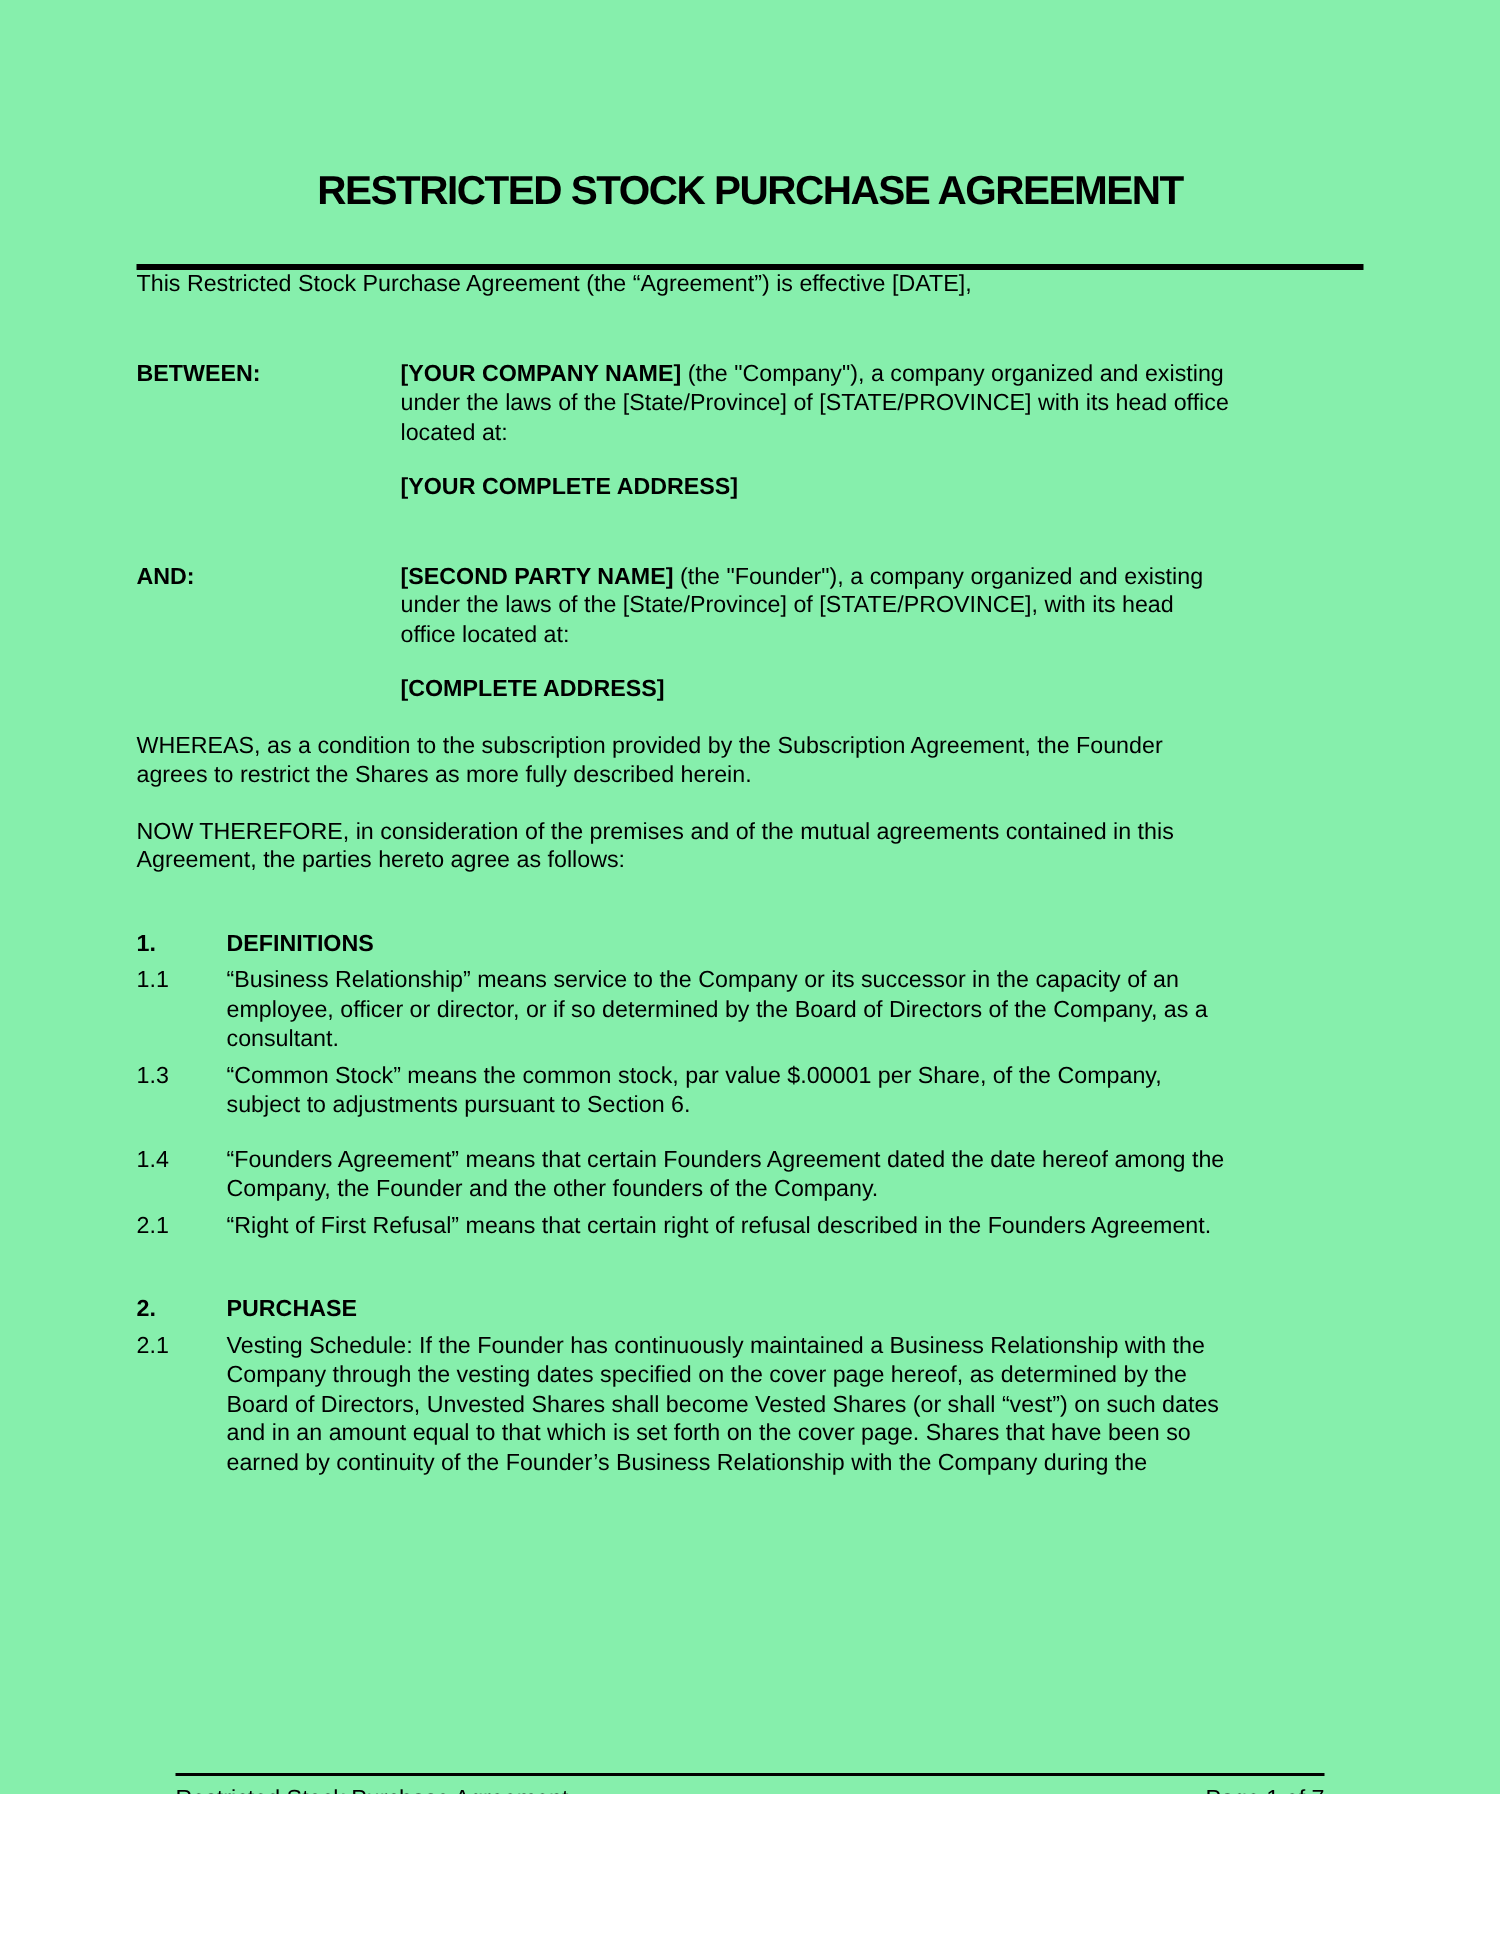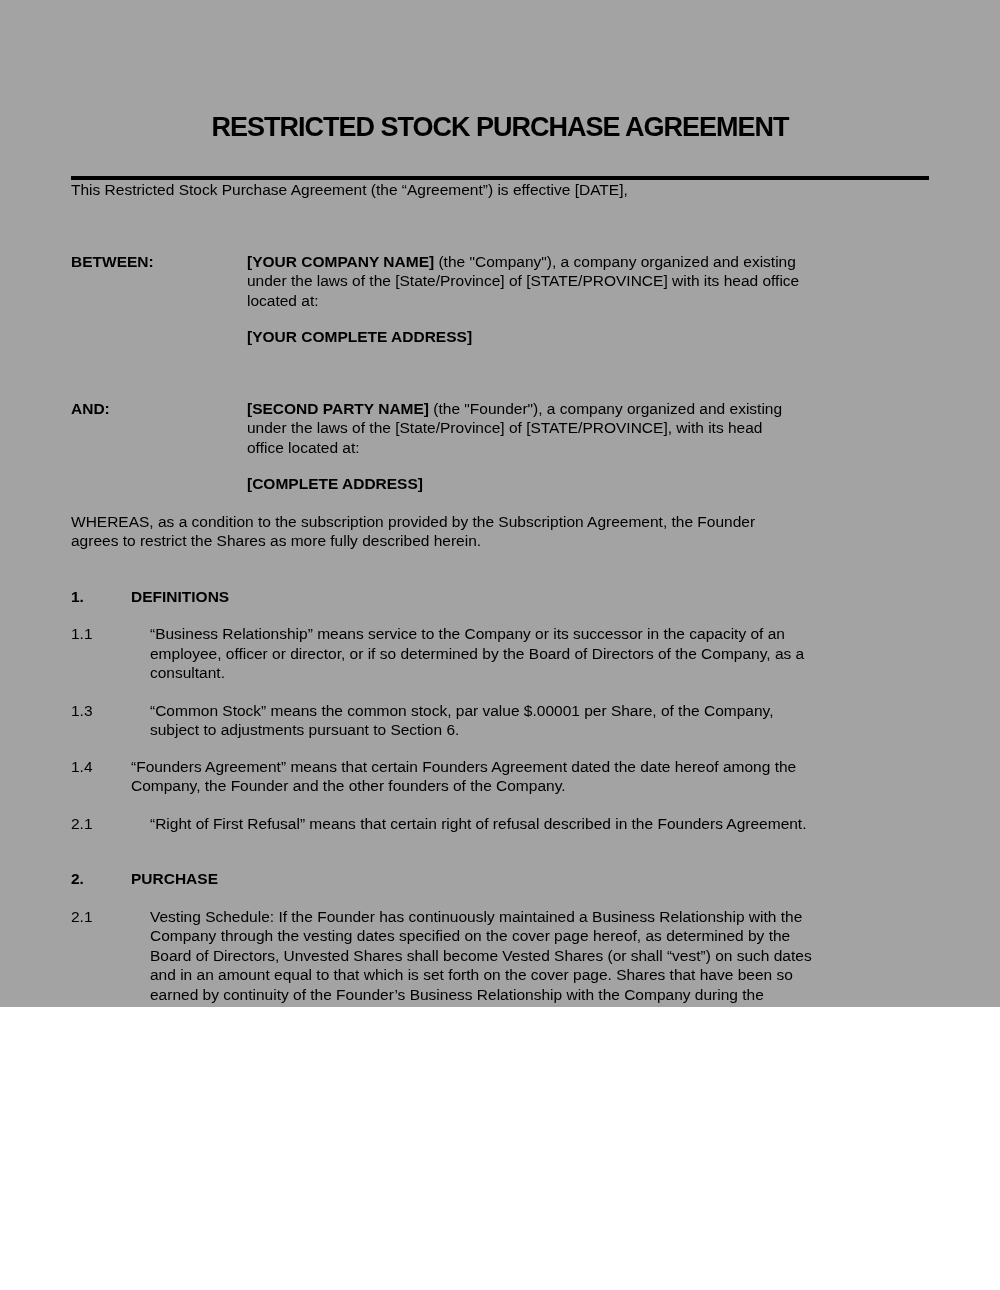--- a/index.html
+++ b/index.html
@@ -1,53 +1,53 @@
 <!DOCTYPE html>
 <html><head>
 <meta charset="utf-8">
 <style>
   html, body { margin: 0; padding: 0; background: #ffffff; }
   .page {
     position: relative;
     width: 1000px;
-    height: 1007px;
-    background: #a3a3a3;
+    height: 1196px;
+    background: #86efac;
     color: #000000;
     font-family: "Liberation Sans", sans-serif;
     font-size: 15.5px;
     line-height: 19.5px;
     box-sizing: border-box;
-    padding: 0 71px;
+    padding: 0 91px;
     overflow: hidden;
   }
   .doc-title {
     padding-top: 112px;
     font-size: 27px;
     line-height: 30px;
     font-weight: bold;
     letter-spacing: -1px;
     text-align: center;
     white-space: nowrap;
   }
   .rule-top {
     margin-top: 34px;
     height: 4px;
     background: #000000;
   }
   .para { white-space: pre-line; }
   .intro { }
-  .party { margin-top: 52px; display: grid; grid-template-columns: 176px 1fr; }
+  .party { margin-top: 40px; display: grid; grid-template-columns: 176px 1fr; }
   .party-label { font-weight: bold; }
   .party-name { font-weight: bold; text-align: center; }
   .party-address { margin-top: 17px; font-weight: bold; }
   .recital-1 { margin-top: 36px; }
   .recital-n { margin-top: 18px; }
   .sec-head { margin-top: 36px; display: grid; grid-template-columns: 60px 1fr; font-weight: bold; }
   .item { display: grid; grid-template-columns: 60px 1fr; }
-  .mt18 { margin-top: 18px; gap: 19px; }
+  .mt18 { margin-top: 5px; }
   .mt17 { margin-top: 17px; }
   .footer {
     position: absolute;
     left: 117px;
     right: 117px;
     top: 1182px;
   }
   .footer-rule { height: 2px; background: #000000; }
   .footer-row {
     margin-top: 6px;
@@ -81,20 +81,22 @@
     <div>
       <div class="para"><span class="party-name">[SECOND PARTY NAME]</span><span> (the "Founder"), a company organized and existing
 under the laws of the [State/Province] of [STATE/PROVINCE], with its head
 office located at:</span></div>
       <div class="party-address">[COMPLETE ADDRESS]</div>
     </div>
   </div>
 
   <div class="para recital-n">WHEREAS, as a condition to the subscription provided by the Subscription Agreement, the Founder
 agrees to restrict the Shares as more fully described herein.</div>
+  <div class="para recital-n">NOW THEREFORE, in consideration of the premises and of the mutual agreements contained in this
+Agreement, the parties hereto agree as follows:</div>
 
   <div class="sec-head">
     <div>1.</div>
     <div>DEFINITIONS</div>
   </div>
 
   <div class="item mt18">
     <div>1.1</div>
     <div class="para">“Business Relationship” means service to the Company or its successor in the capacity of an
 employee, officer or director, or if so determined by the Board of Directors of the Company, as a

